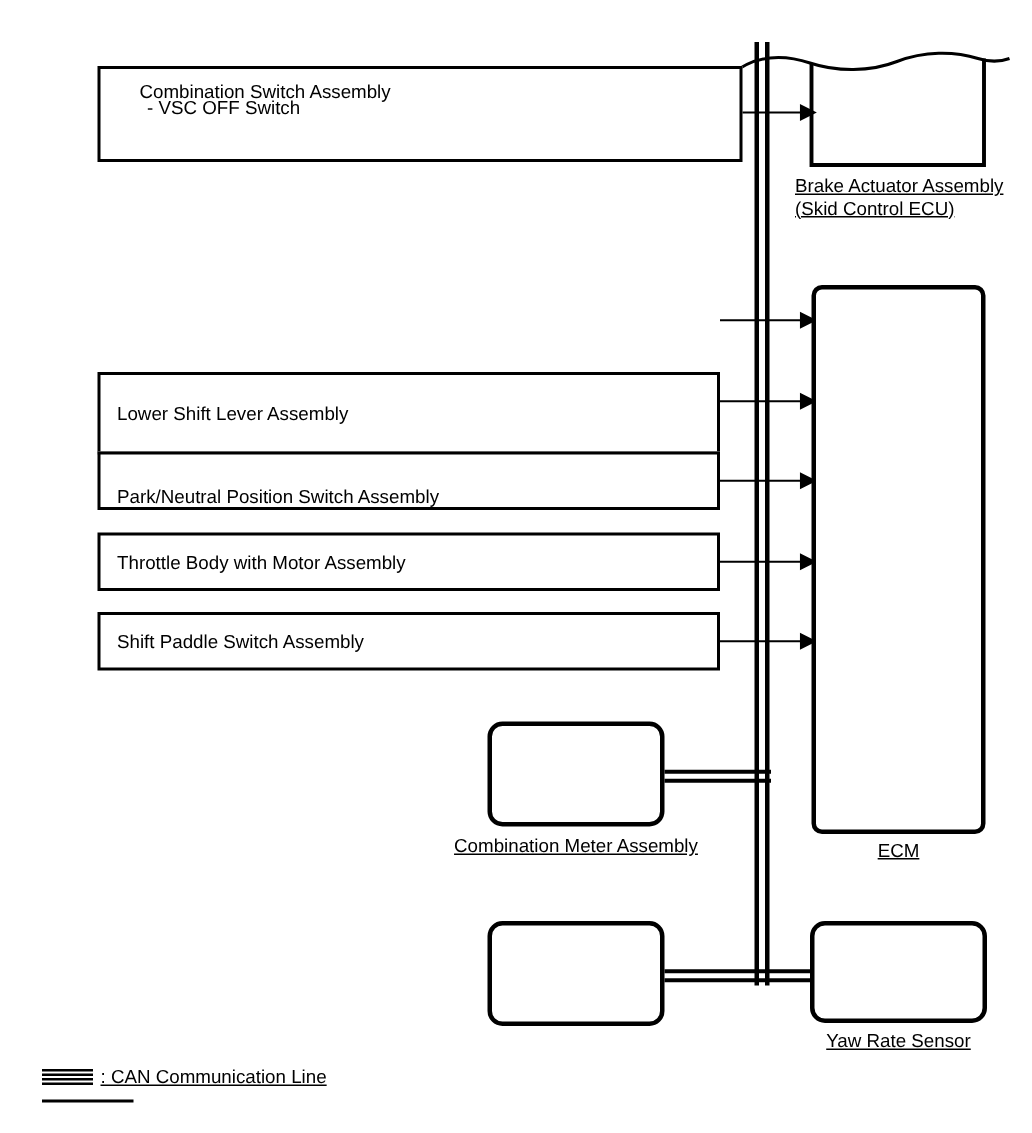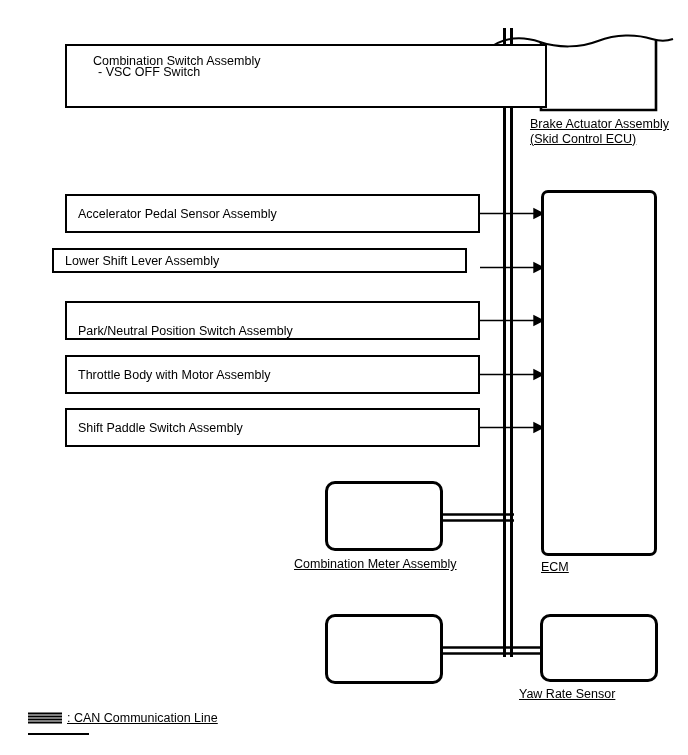--- a/index.html
+++ b/index.html
@@ -8,21 +8,21 @@
     font-family:"Liberation Sans",sans-serif;font-size:12.5px;color:#000;
     overflow:hidden;
   }
   .wires{position:absolute;left:0;top:0;}
   .box{position:absolute;box-sizing:border-box;background:#ffffff;border:2px solid #000;}
   .lbox{display:flex;align-items:center;padding-left:11px;}
   .topbox span{position:absolute;white-space:nowrap;}
   .rbox{border-width:3px;border-radius:10px;}
   .ecmbox{border-width:3px;border-radius:7px;}
   .label{position:absolute;line-height:14.5px;white-space:nowrap;text-decoration:underline;}
-  .center{}
+  .center{text-align:center;}
 </style>
 </head>
 <body>
 
 <div class="canvas">
 
   <svg class="wires" width="688" height="755" viewBox="0 0 688 755">
 
     <g stroke="#000" stroke-width="3">
       <line x1="504.5" y1="28" x2="504.5" y2="657"></line>
@@ -61,30 +61,27 @@
     <g stroke="#000" stroke-width="1.8">
       <line x1="28" y1="713.5" x2="62" y2="713.5"></line>
       <line x1="28" y1="716.5" x2="62" y2="716.5"></line>
       <line x1="28" y1="719.5" x2="62" y2="719.5"></line>
       <line x1="28" y1="722.5" x2="62" y2="722.5"></line>
     </g>
 
     <line x1="28" y1="734" x2="89" y2="734" stroke="#000" stroke-width="2"></line>
   </svg>
 
-  <div class="box topbox" style="left:65px;top:44px;width:482px;height:64px;padding-left:25px;">
+  <div class="box topbox" style="left:65px;top:44px;width:430px;height:64px;padding-left:25px;">
     <span style="left:26px;top:8px;">Combination Switch Assembly</span>
     <span style="left:31px;top:19px;">- VSC OFF Switch</span>
   </div>
 
-  <div class="box lbox" style="left:65px;top:194px;width:415px;height:39px;">
-    <span>Accelerator Pedal Sensor Assembly</span>
-  </div>
 
-  <div class="box lbox" style="left:52px;top:248px;width:415px;height:25px;">
+  <div class="box lbox" style="left:65px;top:248px;width:415px;height:55px;">
     <span>Lower Shift Lever Assembly</span>
   </div>
 
   <div class="box lbox" style="left:65px;top:301px;width:415px;height:39px;align-items:flex-end;">
     <span>Park/Neutral Position Switch Assembly</span>
   </div>
 
   <div class="box lbox" style="left:65px;top:408px;width:415px;height:39px;">
     <span>Shift Paddle Switch Assembly</span>
   </div>

